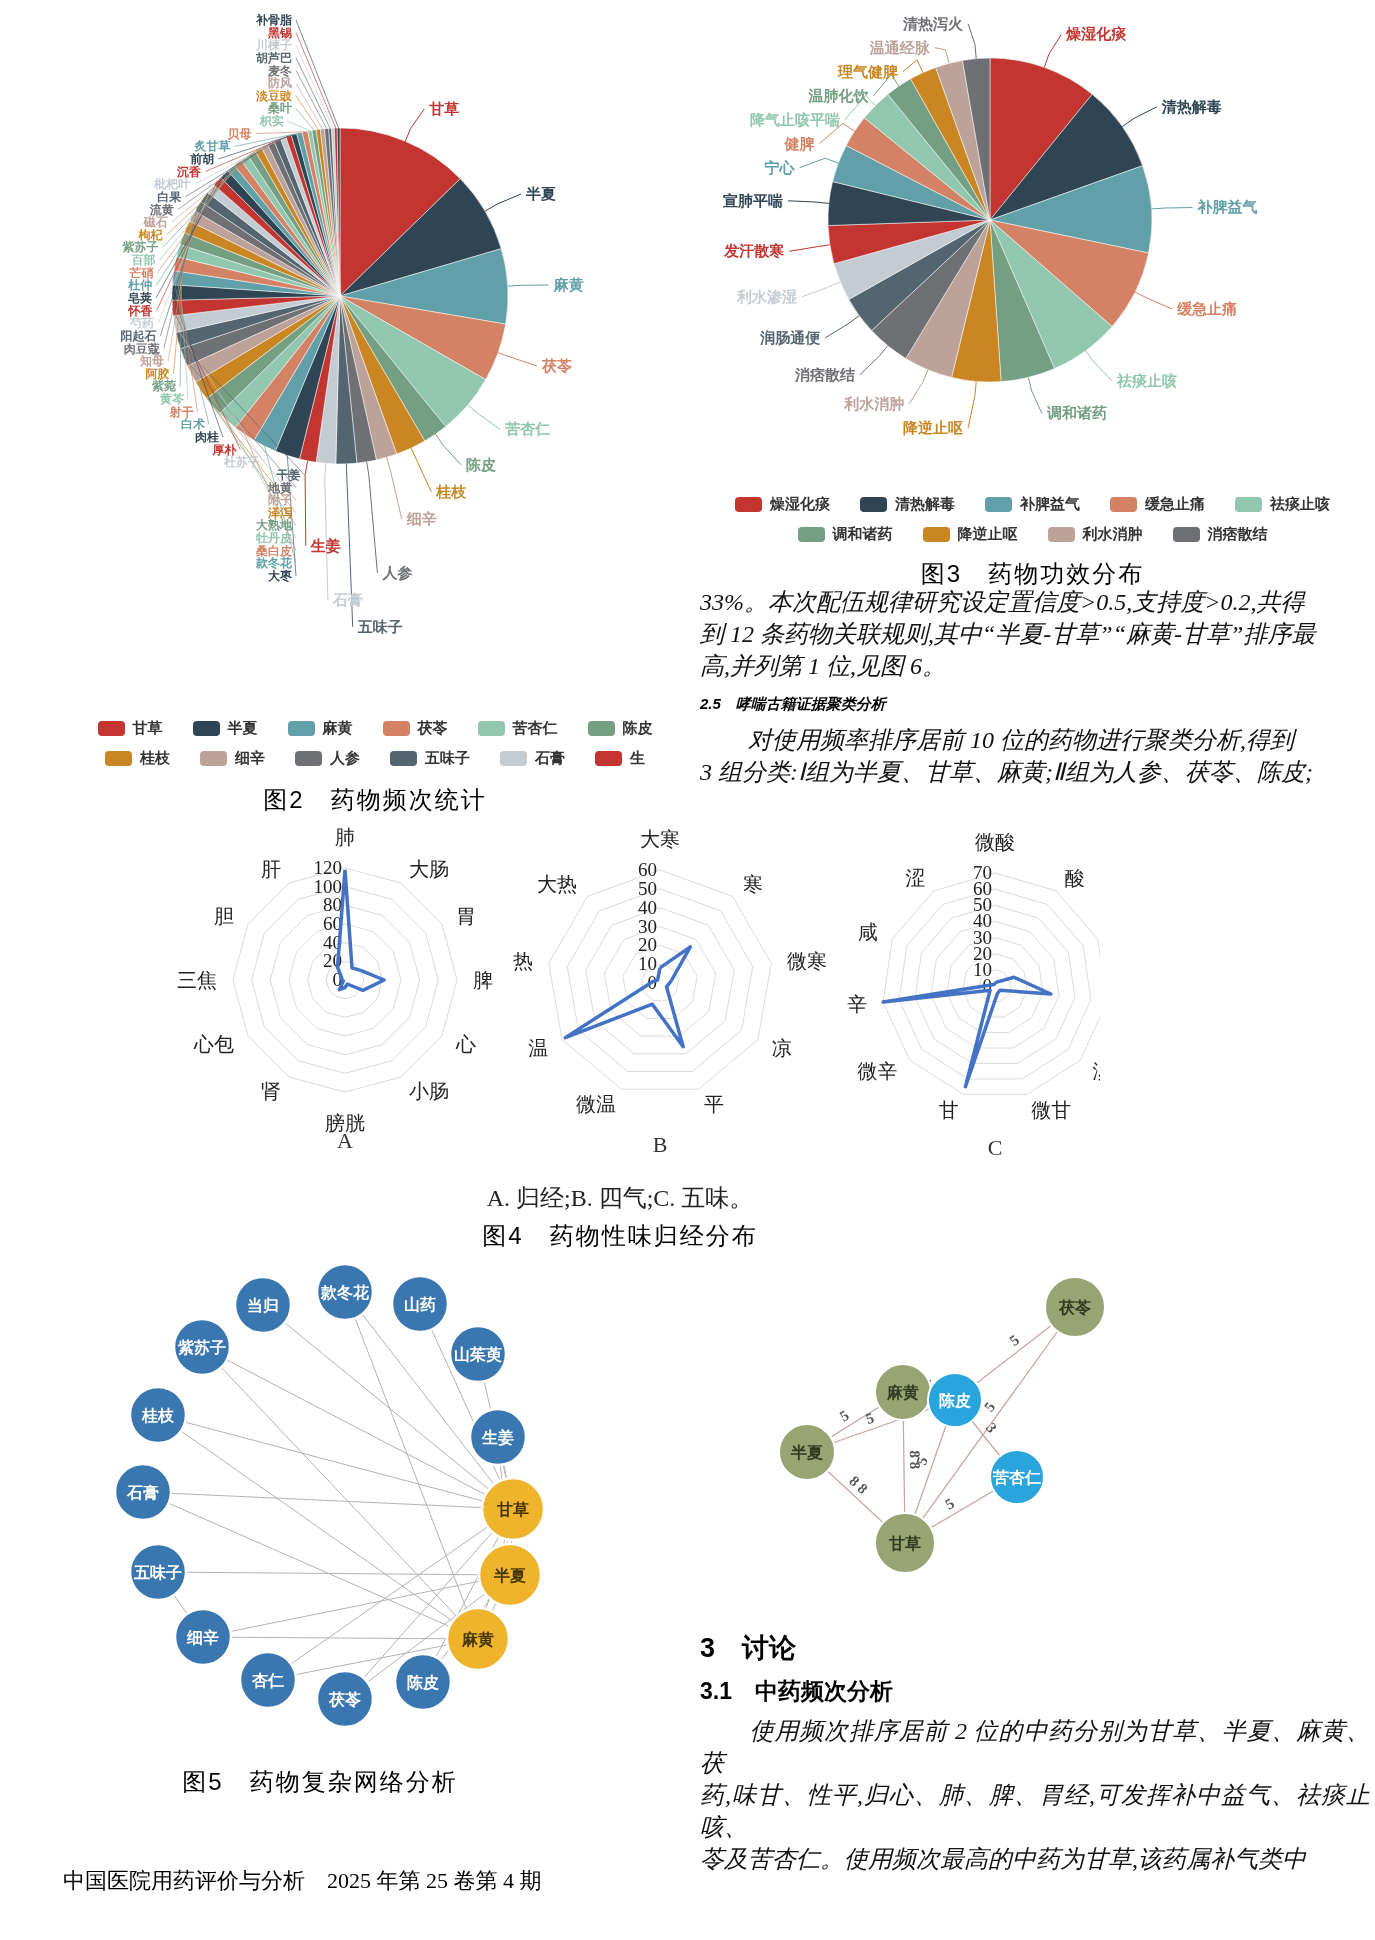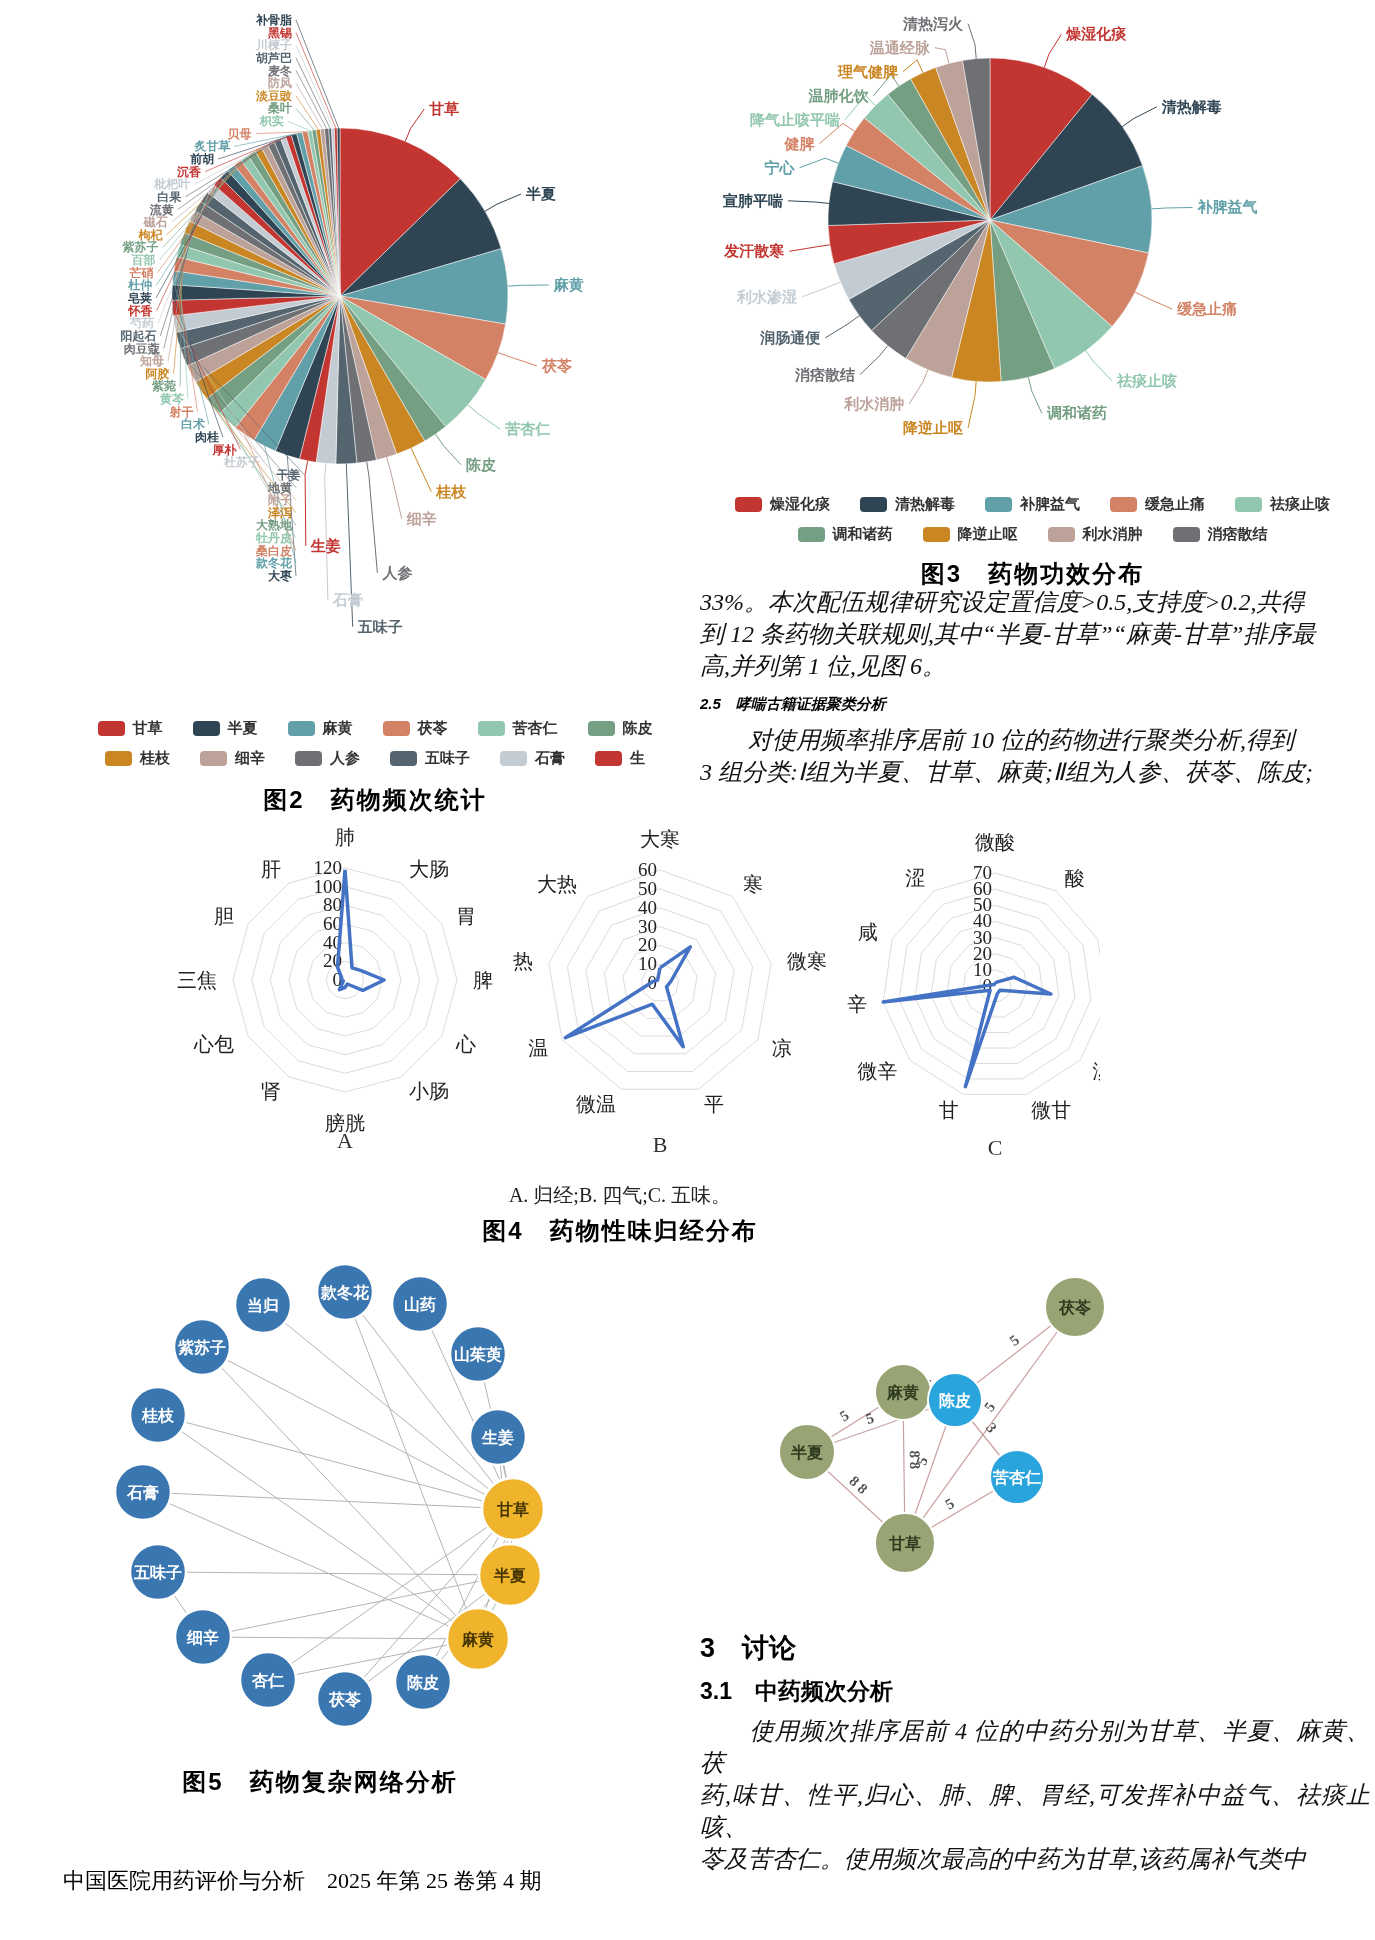--- a/index.html
+++ b/index.html
@@ -1,31 +1,31 @@
 <!DOCTYPE html>
 <html><head>
 <meta charset="utf-8">
 <style>
   html,body{margin:0;padding:0;background:#ffffff;}
   .page{position:relative;width:1375px;height:1940px;background:#fff;overflow:hidden;
         font-family:"Liberation Serif",serif;color:#1a1a1a;}
   svg text{font-family:"Liberation Serif",serif;}
   .abs{position:absolute;}
-  .caption{font-family:"Liberation Sans",sans-serif;font-weight:bold;font-size:24px;
+  .caption{font-family:"Liberation Sans",sans-serif;font-weight:normal;font-size:24px;
            text-align:center;color:#000;letter-spacing:2px;}
   .lg-row{display:flex;justify-content:center;gap:30px;margin-top:11px;}
   .lg-item{display:flex;align-items:center;gap:8px;font-size:15px;font-weight:bold;color:#333;
            font-family:"Liberation Sans",sans-serif;}
   .sw{width:27px;height:15px;border-radius:4px;flex:0 0 auto;}
   .body-text{font-size:24px;line-height:32px;text-align:justify;color:#111;font-style:italic;}
   .h-sans{font-family:"Liberation Sans",sans-serif;font-weight:bold;color:#000;}
   .h25{font-size:15px;margin:6px 0 4px 0;}
   .h3{font-size:27px;margin:0 0 10px 0;}
   .h31{font-size:23px;margin:0 0 8px 0;}
-  .note-line{font-size:20px;text-align:center;color:#222;margin-top:8px;font-family:Liberation Serif, serif;}
+  .note-line{font-size:24px;text-align:center;color:#222;margin-top:8px;font-family:Liberation Serif, serif;}
   .footer{font-size:22px;color:#000;}
 </style>
 </head>
 <body>
 
 <div class="page">
 
   <div class="abs" style="left:60px;top:4px;width:630px;">
     <svg id="pie1" width="630" height="700">
         <path d="M280,292 L280.0,124.0 A168,168 0 0 1 400.3,174.7 Z" fill="#c23531" stroke="#fff" stroke-width="0.5"></path>
@@ -558,21 +558,21 @@
         <text x="317" y="243" text-anchor="middle" font-size="16" font-weight="bold" fill="#ffffff">苦杏仁</text>
         <circle cx="205" cy="303" r="30" fill="#99a475" stroke="#fff" stroke-width="2"></circle>
         <text x="205" y="309" text-anchor="middle" font-size="16" font-weight="bold" fill="#2f3b1f">甘草</text>
       </svg>
   </div>
 
   <div class="abs" style="left:700px;top:1630px;width:670px;">
     <div class="h-sans h3">3　讨论</div>
     <div class="h-sans h31">3.1　中药频次分析</div>
     <div class="body-text">
-      <div>　　使用频次排序居前 4 位的中药分别为甘草、半夏、麻黄、茯</div>
+      <div>　　使用频次排序居前 2 位的中药分别为甘草、半夏、麻黄、茯</div>
       <div>药,味甘、性平,归心、肺、脾、胃经,可发挥补中益气、祛痰止咳、</div>
       <div>苓及苦杏仁。使用频次最高的中药为甘草,该药属补气类中</div>
     </div>
   </div>
 
 
   <div class="abs footer" style="left:63px;top:1866px;">中国医院用药评价与分析　2025 年第 25 卷第 4 期</div>
 
 </div>
 

